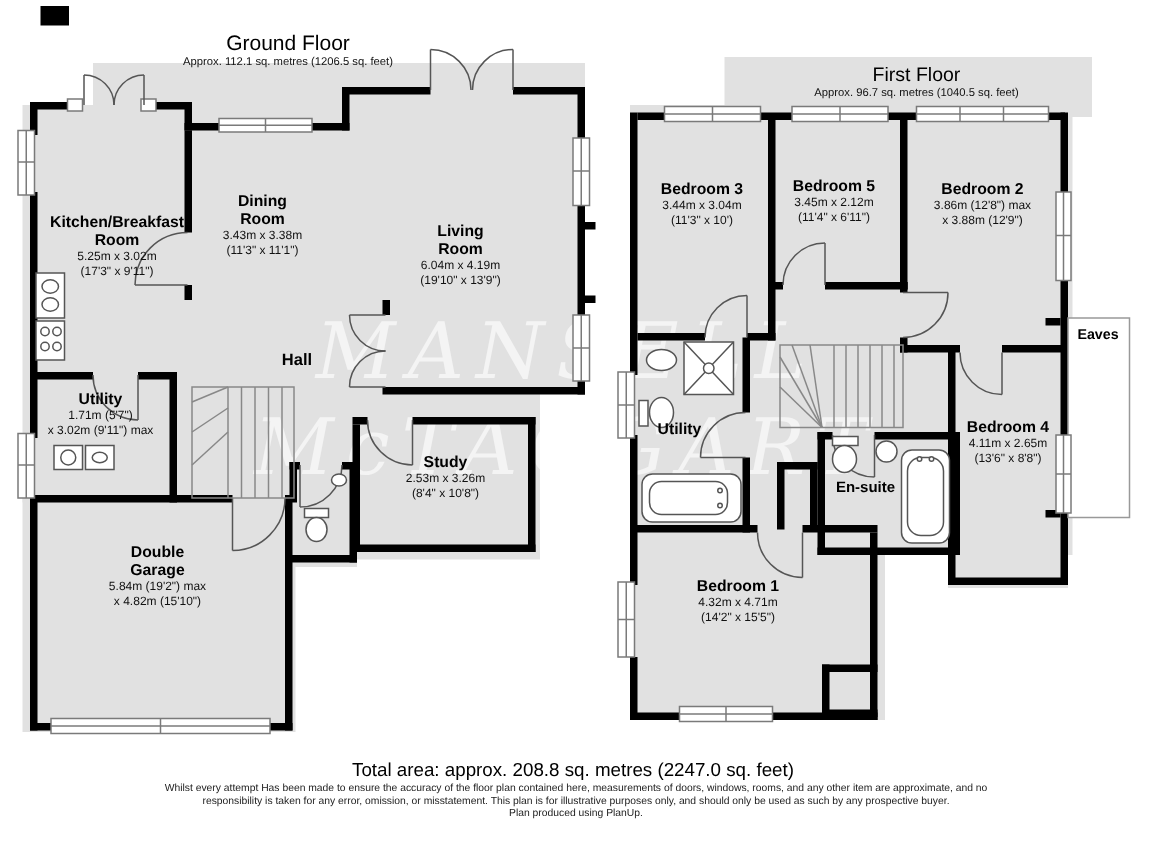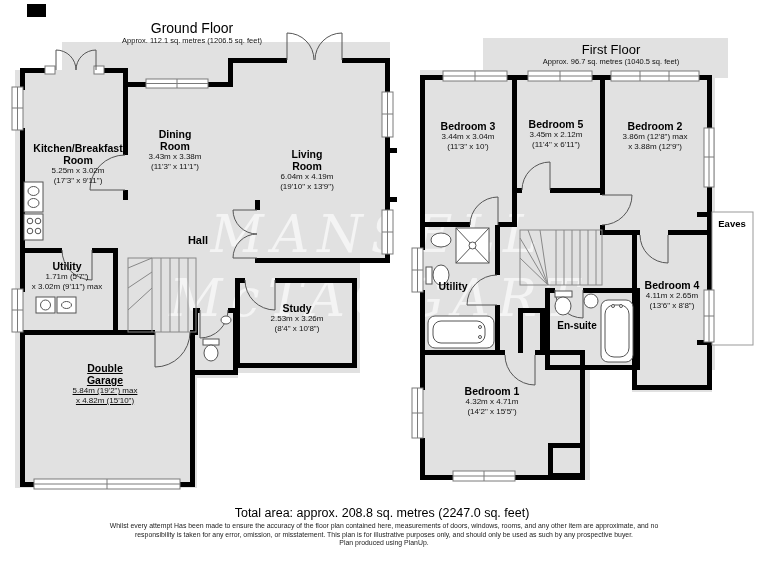--- a/index.html
+++ b/index.html
@@ -350,21 +350,21 @@
 <div class="label" style="left:67px; top:260px;">
   <div class="rname">Utility</div>
   <div class="rdim">1.71m (5'7")</div>
   <div class="rdim">x 3.02m (9'11") max</div>
 </div>
 <div class="label" style="left:297px; top:302px;text-align:center;">
   <div class="rname">Study</div>
   <div class="rdim">2.53m x 3.26m</div>
   <div class="rdim">(8'4" x 10'8")</div>
 </div>
-<div class="label" style="left:105px; top:362px;text-decoration:underline;">
+<div class="label" style="left:105px; top:362px;">
   <div class="rname">Double</div>
   <div class="rname">Garage</div>
   <div class="rdim">5.84m (19'2") max</div>
   <div class="rdim">x 4.82m (15'10")</div>
 </div>
 
 <div class="label" style="left:468px; top:120px;">
   <div class="rname">Bedroom 3</div>
   <div class="rdim">3.44m x 3.04m</div>
   <div class="rdim">(11'3" x 10')</div>

